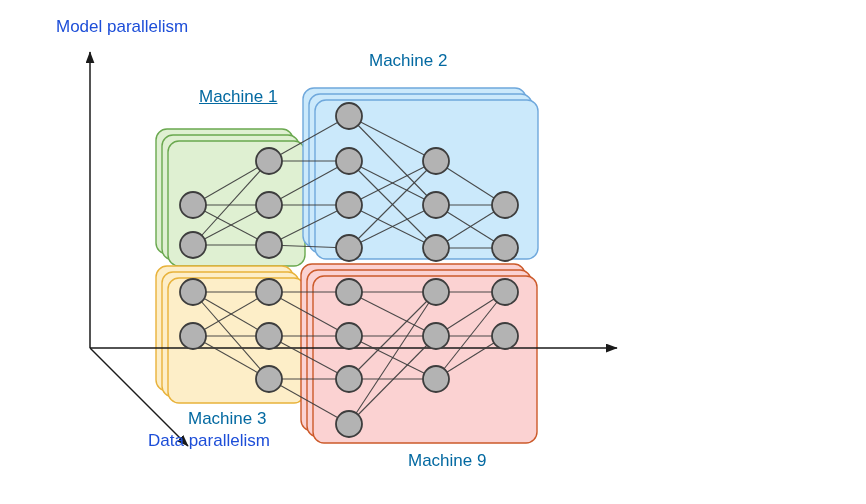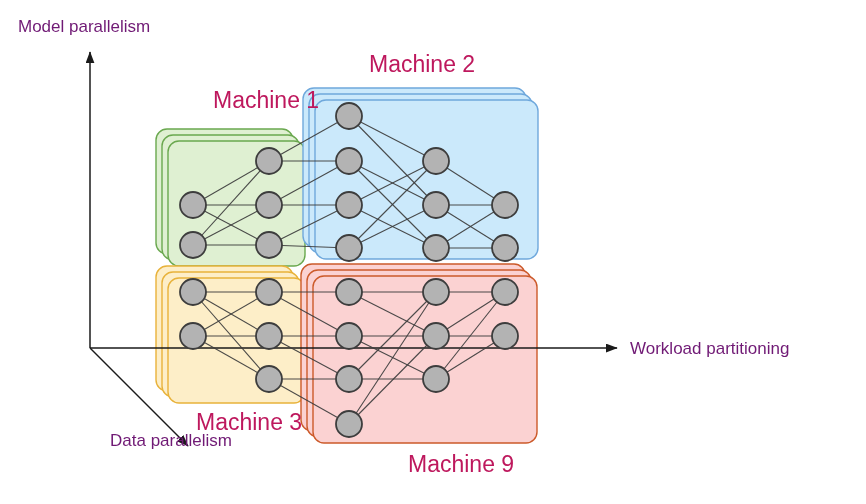--- a/index.html
+++ b/index.html
@@ -1,27 +1,27 @@
 <!DOCTYPE html>
 <html><head>
 <meta charset="utf-8">
 <style>
   html,body{margin:0;padding:0;background:#ffffff;}
   body{width:866px;height:504px;overflow:hidden;
        font-family:"Liberation Sans","DejaVu Sans",sans-serif;}
   #stage{position:relative;width:866px;height:504px;background:#fff;}
   #canvas{position:absolute;left:0;top:0;width:866px;height:504px;}
-  .axis-label{position:absolute;color:#701a75;font-size:17px;line-height:1.1;white-space:nowrap;}
-  .card-label{position:absolute;color:#be185d;font-size:23px;line-height:1.1;white-space:nowrap;}
+  .axis-label{position:absolute;color:#1d4ed8;font-size:17px;line-height:1.1;white-space:nowrap;margin-left:38px;}
+  .card-label{position:absolute;color:#0369a1;font-size:17px;line-height:1.1;white-space:nowrap;}
   #lbl-model{left:18px;top:18px;}
   #lbl-data{left:110px;top:432px;}
   #lbl-workload{left:630px;top:340px;}
-  #lbl-m1{left:213px;top:88px;}
+  #lbl-m1{left:199px;top:88px;text-decoration:underline;}
   #lbl-m2{left:369px;top:52px;}
-  #lbl-m3{left:196px;top:410px;}
+  #lbl-m3{left:188px;top:410px;}
   #lbl-m4{left:408px;top:452px;}
 </style>
 </head>
 <body>
 
 <div id="stage">
 
   <svg id="canvas" viewBox="0 0 866 504">
     <defs>
       <marker id="arrowhead" markerWidth="9" markerHeight="9" refX="7.5" refY="3" orient="auto" markerUnits="strokeWidth">
@@ -125,21 +125,20 @@
         <circle cx="436" cy="336" r="13" fill="#b3b3b3" stroke="#3d3d3d" stroke-width="1.8"></circle>
         <circle cx="436" cy="379" r="13" fill="#b3b3b3" stroke="#3d3d3d" stroke-width="1.8"></circle>
         <circle cx="505" cy="205" r="13" fill="#b3b3b3" stroke="#3d3d3d" stroke-width="1.8"></circle>
         <circle cx="505" cy="248" r="13" fill="#b3b3b3" stroke="#3d3d3d" stroke-width="1.8"></circle>
         <circle cx="505" cy="292" r="13" fill="#b3b3b3" stroke="#3d3d3d" stroke-width="1.8"></circle>
         <circle cx="505" cy="336" r="13" fill="#b3b3b3" stroke="#3d3d3d" stroke-width="1.8"></circle>
       </g>
   </svg>
 
   <div class="axis-label" id="lbl-model">Model parallelism</div>
-  <div class="axis-label" id="lbl-workload">Workload partitioning</div>
   <div class="axis-label" id="lbl-data">Data parallelism</div>
 
   <div class="card-label" id="lbl-m1">Machine 1</div>
   <div class="card-label" id="lbl-m2">Machine 2</div>
   <div class="card-label" id="lbl-m3">Machine 3</div>
   <div class="card-label" id="lbl-m4">Machine 9</div>
 
 </div>
 
 </body></html>

